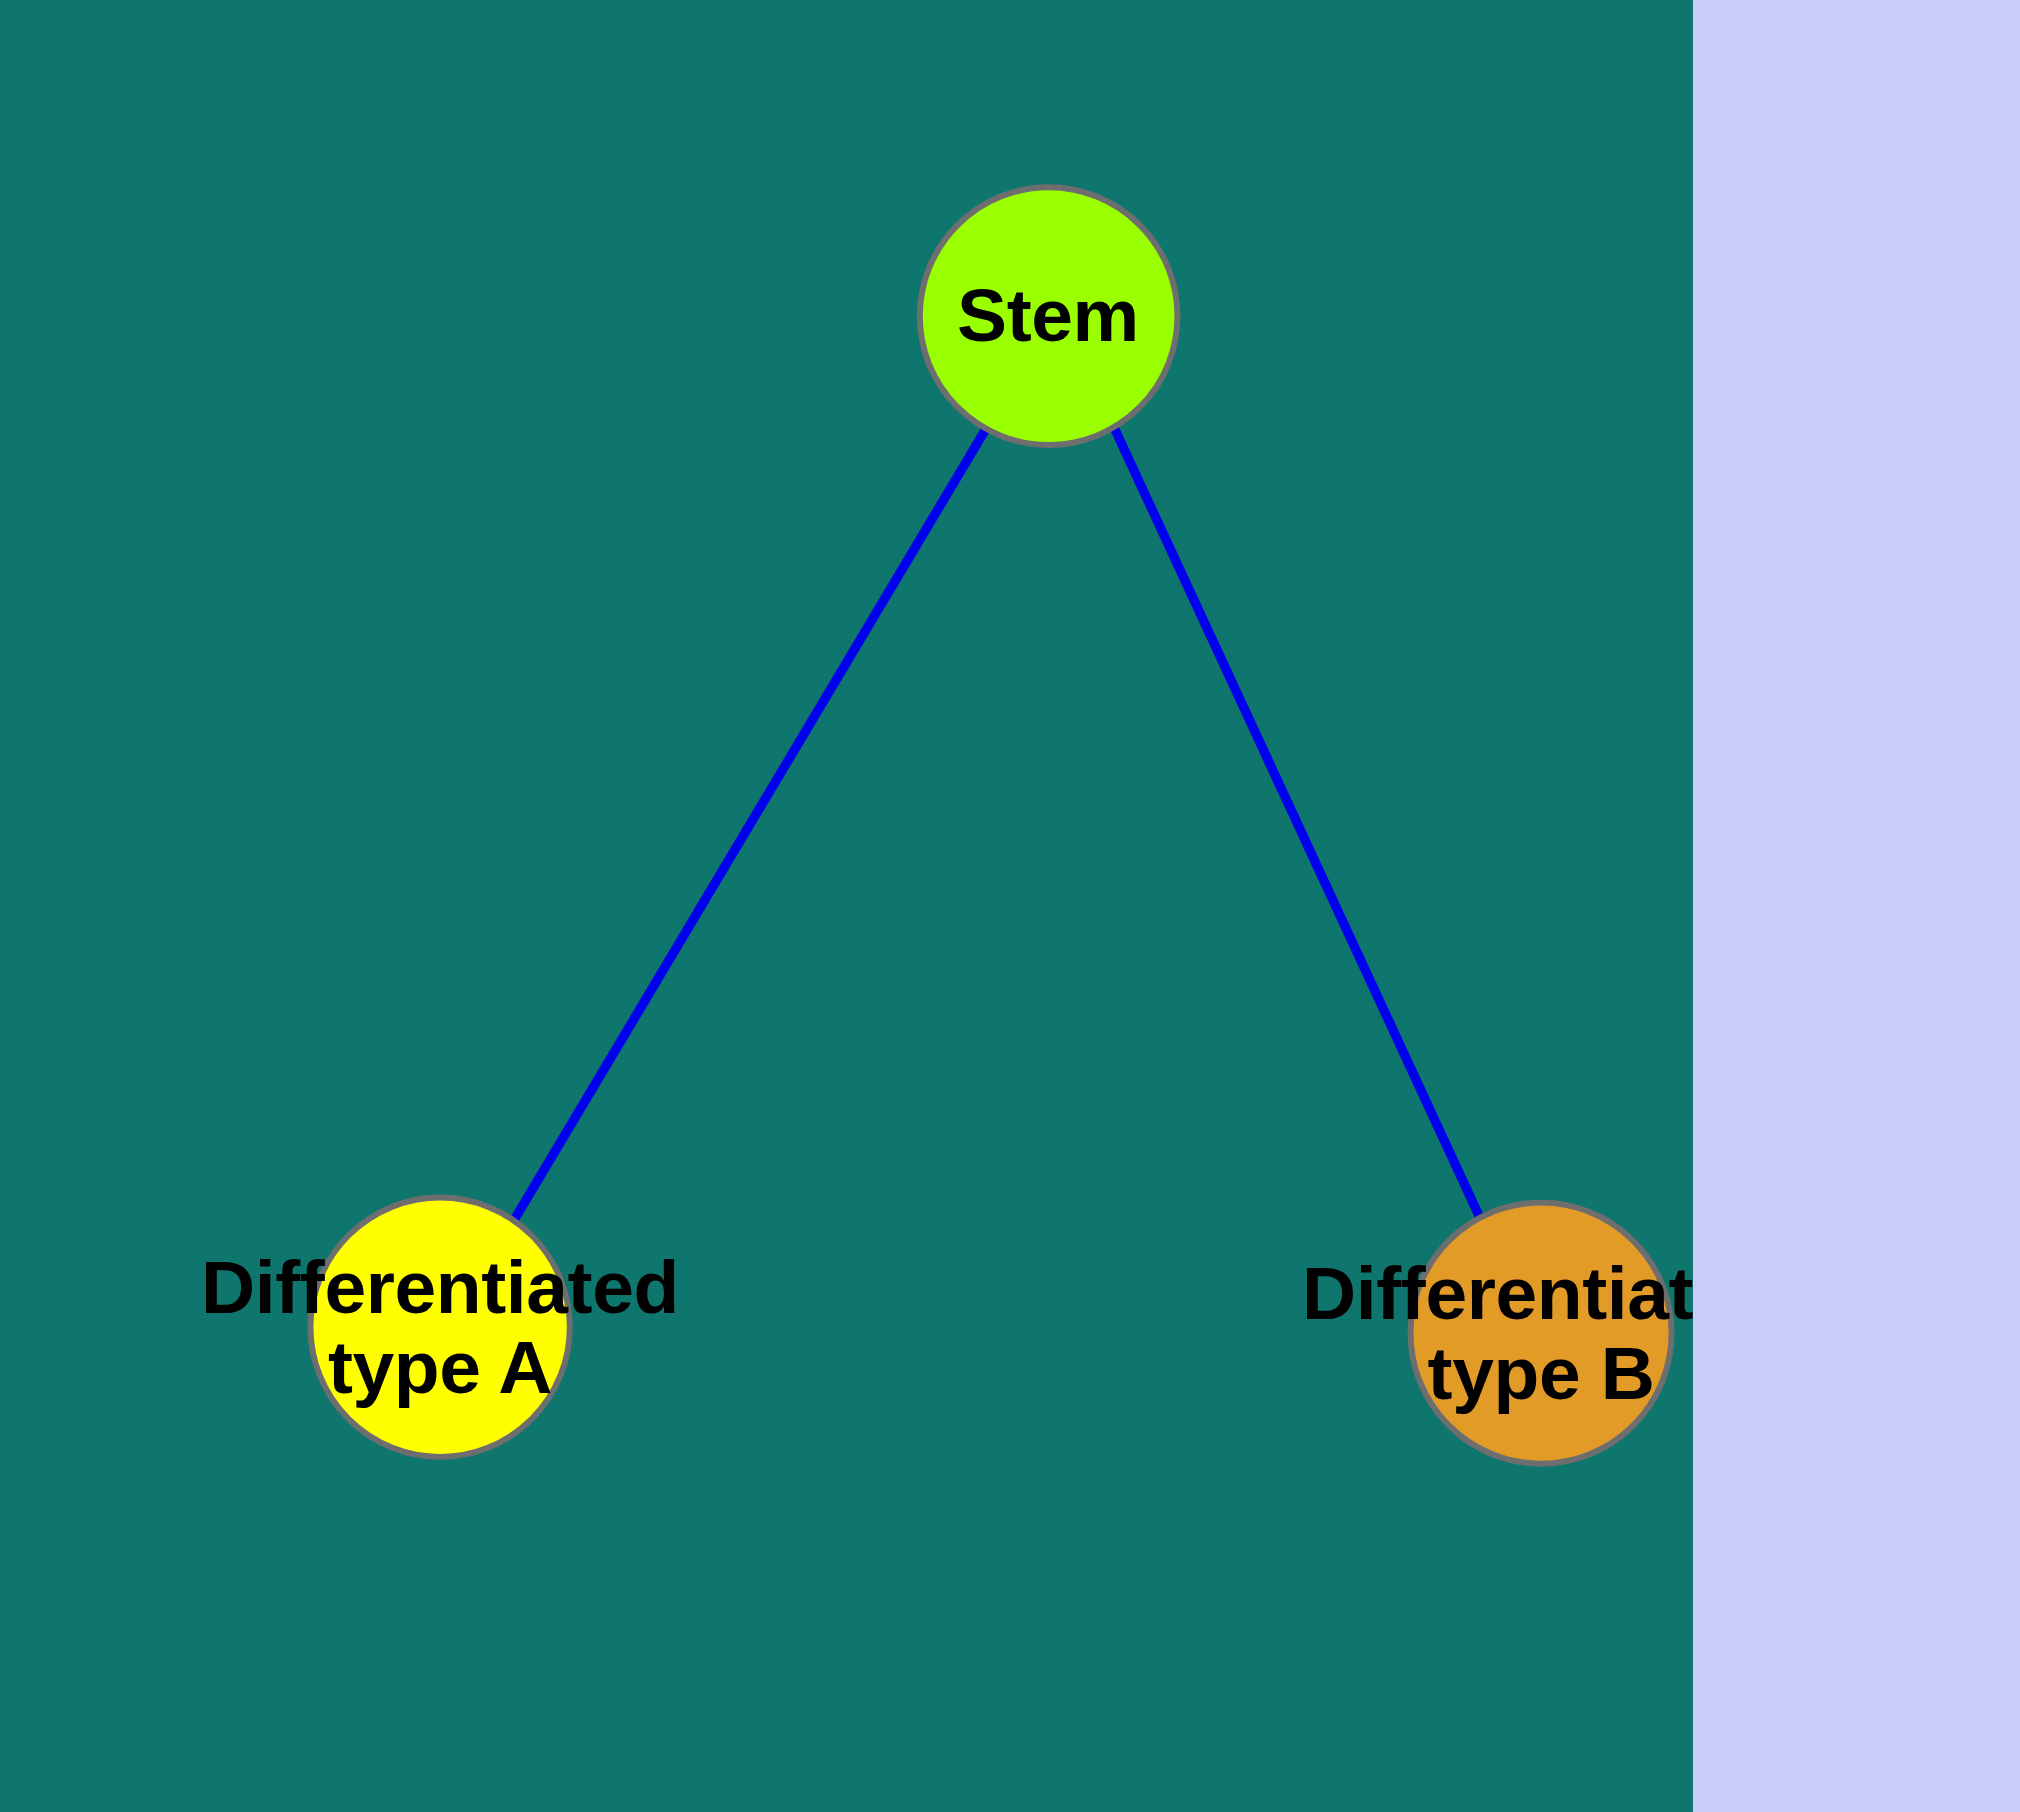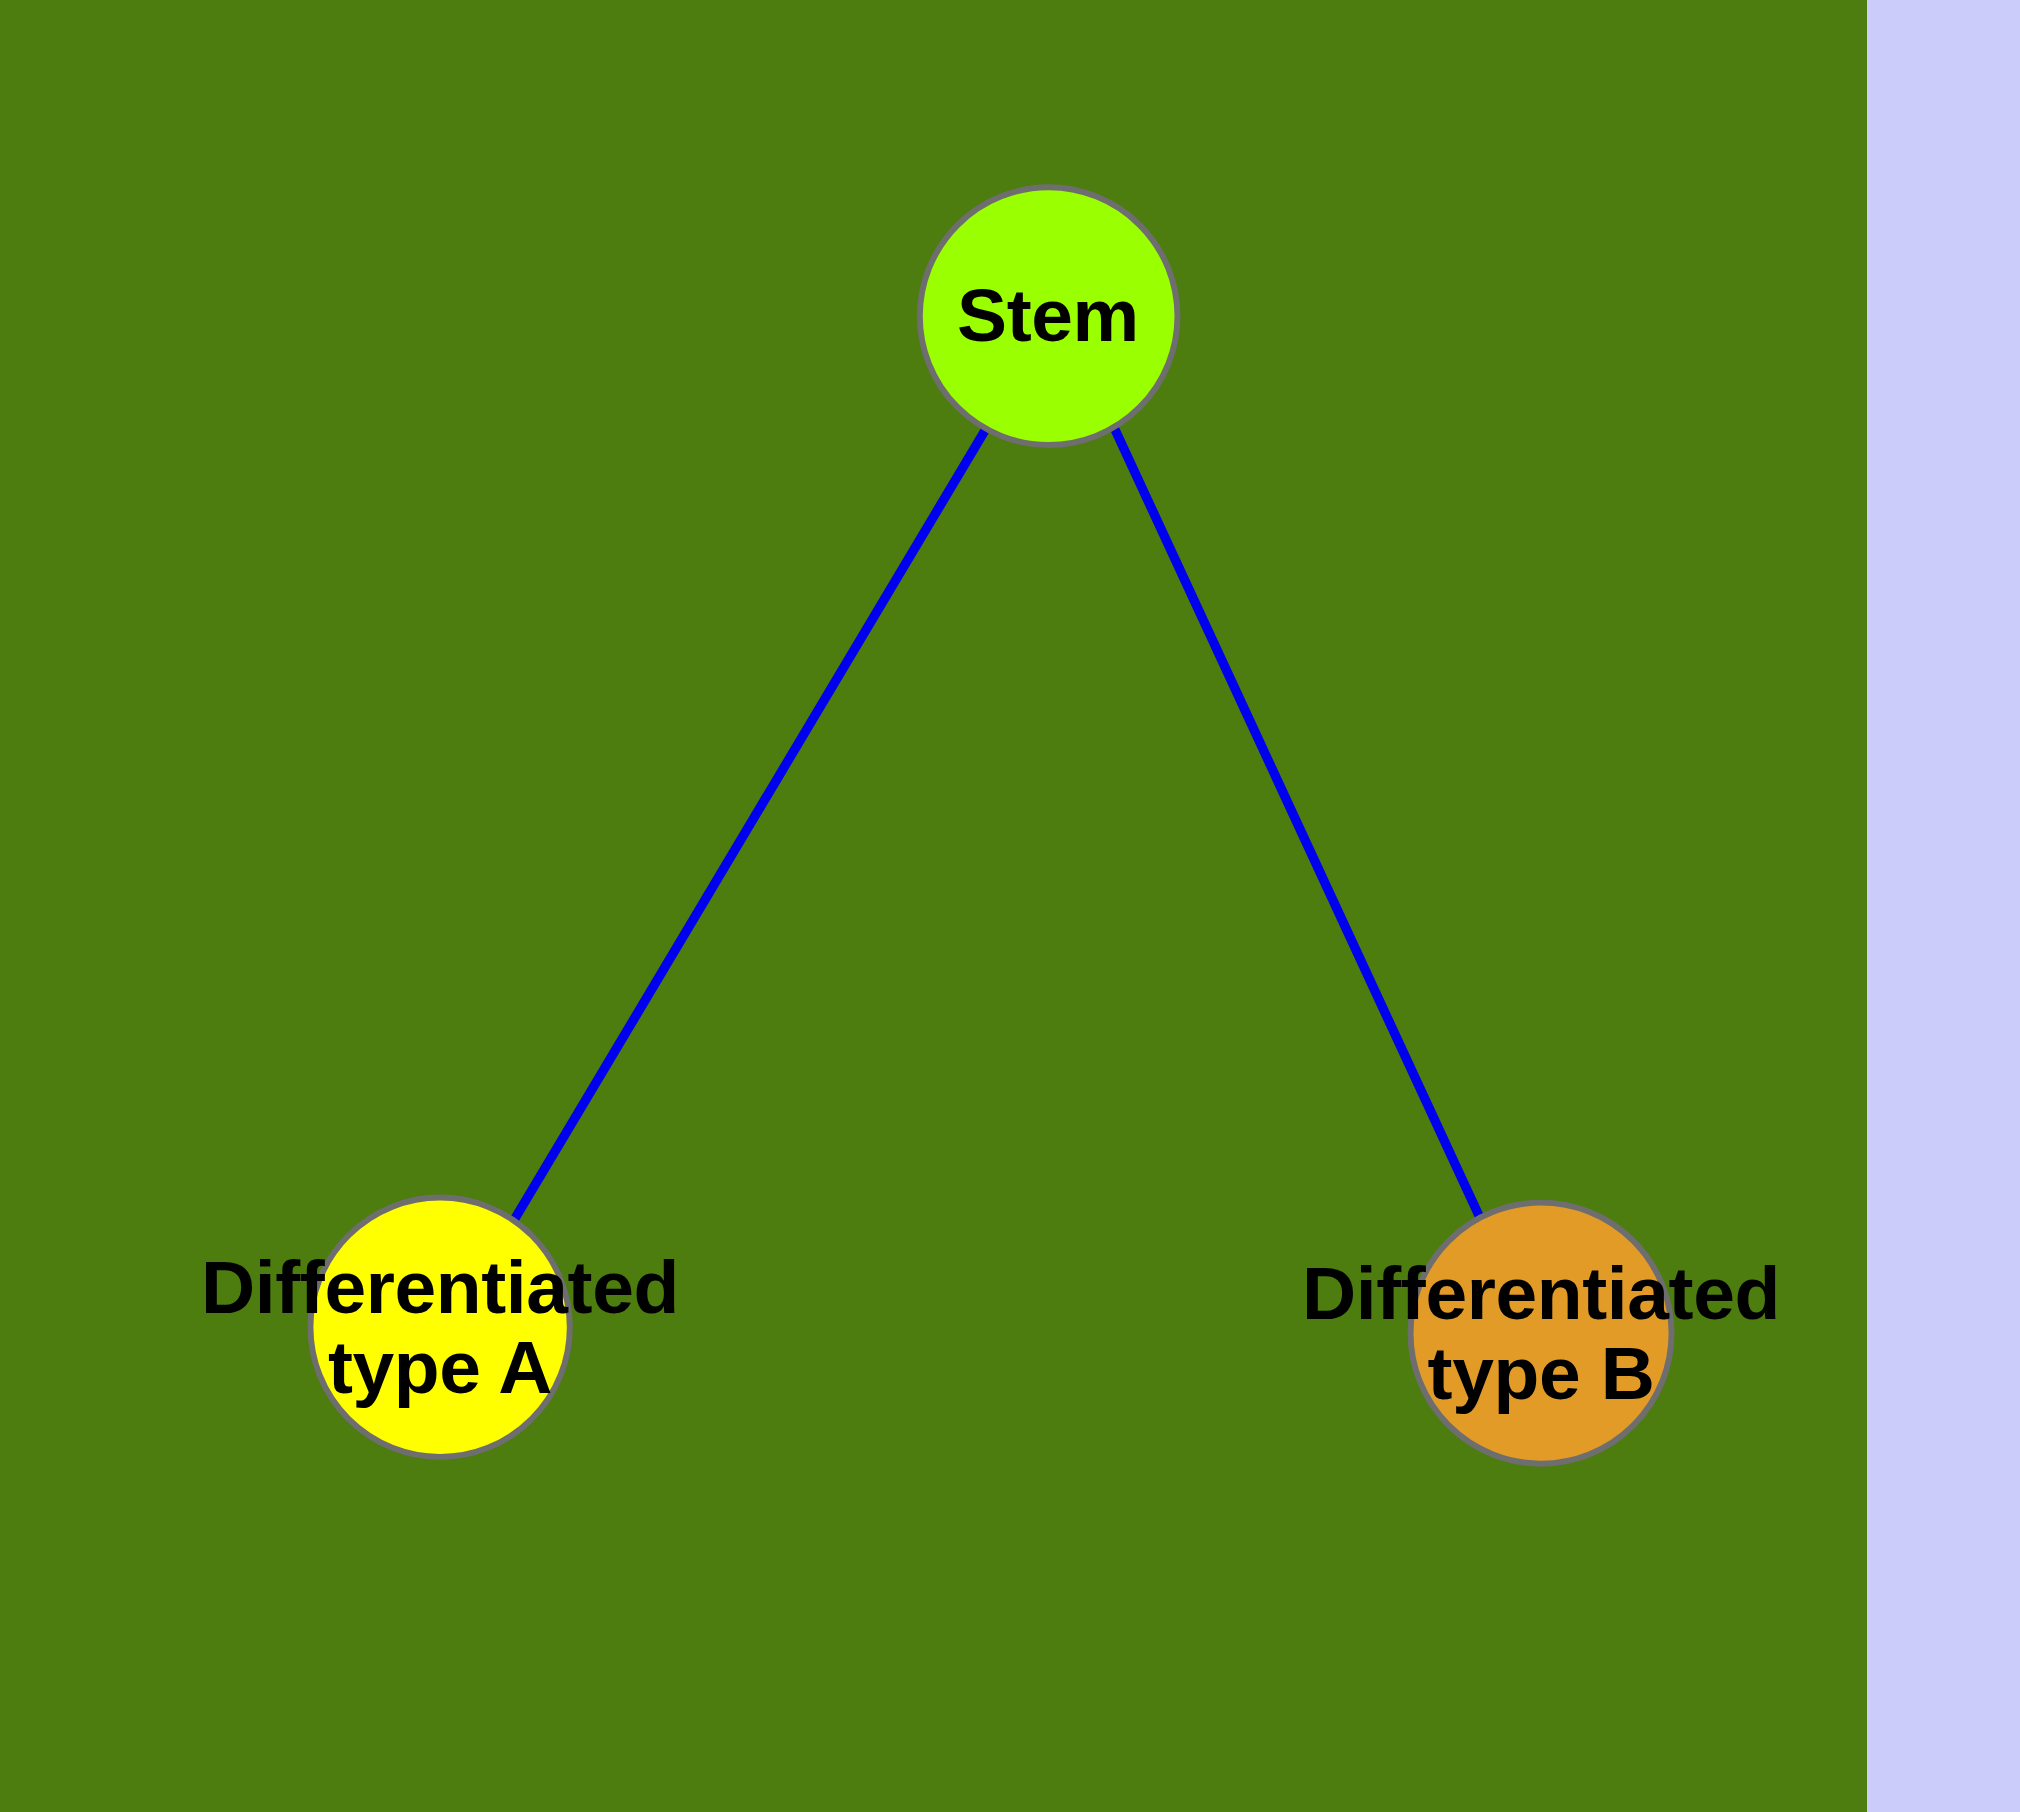--- a/index.html
+++ b/index.html
@@ -3,23 +3,23 @@
 <meta charset="utf-8">
 <title>Cell Differentiation Graph</title>
 <style>
   html, body {
     margin: 0;
     padding: 0;
     background: #ccccfa;
   }
   #canvas {
     position: relative;
-    width: 1867px;
+    width: 1693px;
     height: 1812px;
-    background: #4d7c0f;
+    background: #0f766e;
     overflow: hidden;
     font-family: "Liberation Sans", "DejaVu Sans", sans-serif;
   }
   #graph-svg {
     position: absolute;
     top: 0;
     left: 0;
     width: 2021px;
     height: 1812px;
   }

